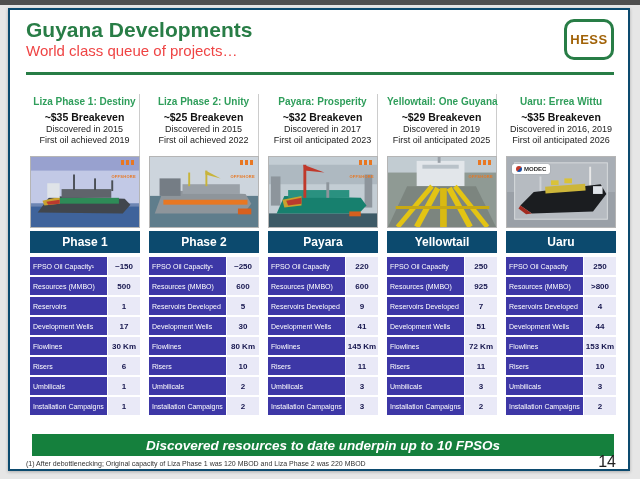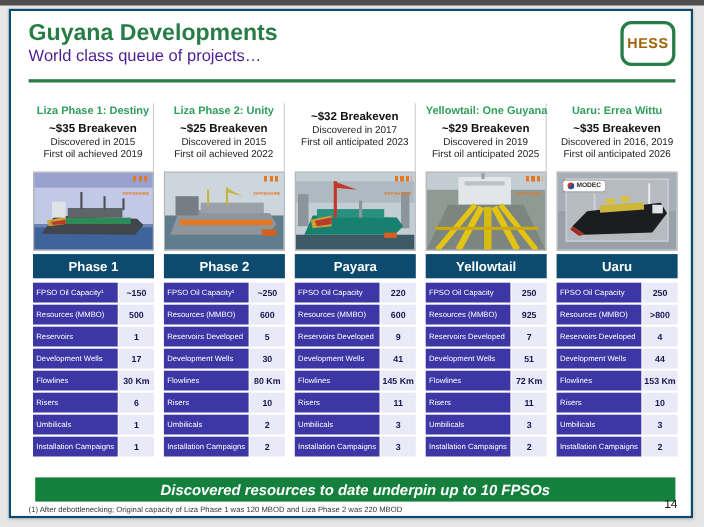--- a/index.html
+++ b/index.html
@@ -12,21 +12,21 @@
   }
   .top-chrome { position:absolute; top:0; left:0; width:640px; height:5px; background:#4f4f4f; }
   .slide {
     position:absolute; left:8px; top:8px; width:622px; height:463px;
     background:#ffffff; border:2px solid #0c4a6e;
     box-shadow:0 1px 3px rgba(0,0,0,0.25);
   }
   
   .header { position:absolute; top:8px; left:16px; right:14px; height:52px; }
   .page-title { margin:0; color:#287d46; font-size:21px; font-weight:bold; line-height:1.1; }
-  .page-subtitle { color:#4c1d95; font-size:15px; margin-top:1px; }
+  .page-subtitle { color:#ef4444; font-size:15px; margin-top:1px; }
   .hess-logo {
     position:absolute; top:1px; right:0; width:50px; height:41px;
     border:3px solid #287d46; border-radius:10px;
     display:flex; align-items:center; justify-content:center;
     color:#a16207; font-weight:bold; font-size:13px; letter-spacing:0.5px;
     background:#fff;
   }
   .rule { position:absolute; top:62px; left:16px; right:14px; height:3px; background:#287d46; }
 
   
@@ -59,21 +59,21 @@
   .cell-label { flex:0 0 70%; background:#3d37a6; color:#ffffff; font-size:7px;
     display:flex; align-items:center; padding-left:3px; overflow:hidden; white-space:nowrap; }
   .cell-value { flex:1; background:#e9e9f7; color:#15154d; font-size:8px; font-weight:bold;
     display:flex; align-items:center; justify-content:center; white-space:nowrap; }
 
   
   .bottom-banner { position:absolute; top:424px; left:22px; width:582px; height:22px;
     background:#15803d; color:#ffffff; font-style:italic; font-weight:bold; font-size:13.5px;
     display:flex; align-items:center; justify-content:center; }
   .footnote { position:absolute; top:450px; left:16px; font-size:7px; color:#333333; }
-  .page-number { position:absolute; top:443px; right:12px; font-size:11px; color:#222222; }
+  .page-number { position:absolute; top:443px; right:12px; font-size:16px; color:#222222; }
 </style>
 </head>
 <body>
 
 <div class="top-chrome"></div>
 
 <div class="slide">
   <div class="header">
     <h1 class="page-title">Guyana Developments</h1>
     <div class="page-subtitle">World class queue of projects…</div>
@@ -204,20 +204,21 @@
     <div class="cell-value">2</div>
   </div>
           <div class="data-row">
     <div class="cell-label">Installation Campaigns</div>
     <div class="cell-value">2</div>
   </div>
         </div>
   </div>
       <div class="column">
     <div class="col-head">
+      <div class="proj-title">Payara: Prosperity</div>
       <div class="breakeven">~$32 Breakeven</div>
       <div class="discovered">Discovered in 2017</div>
       <div class="first-oil">First oil anticipated 2023</div>
     </div>
     <div class="photo">
           <svg viewBox="0 0 113 72" preserveAspectRatio="none">
             <rect width="113" height="72" fill="#c3cdd4"></rect>
             <rect y="8" width="113" height="20" fill="#aeb9c1"></rect>
             <rect x="2" y="20" width="10" height="30" fill="#8d959c"></rect>
             <rect x="100" y="18" width="8" height="34" fill="#8d959c"></rect>

